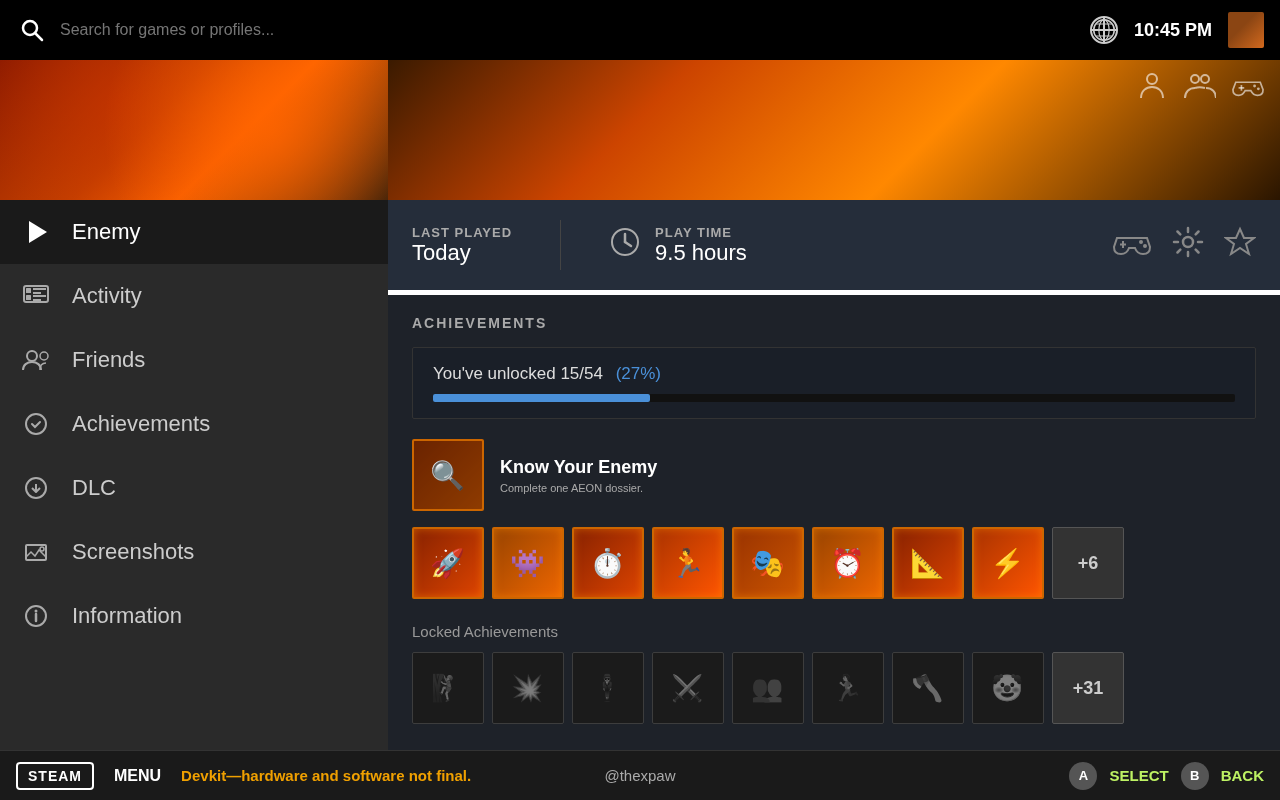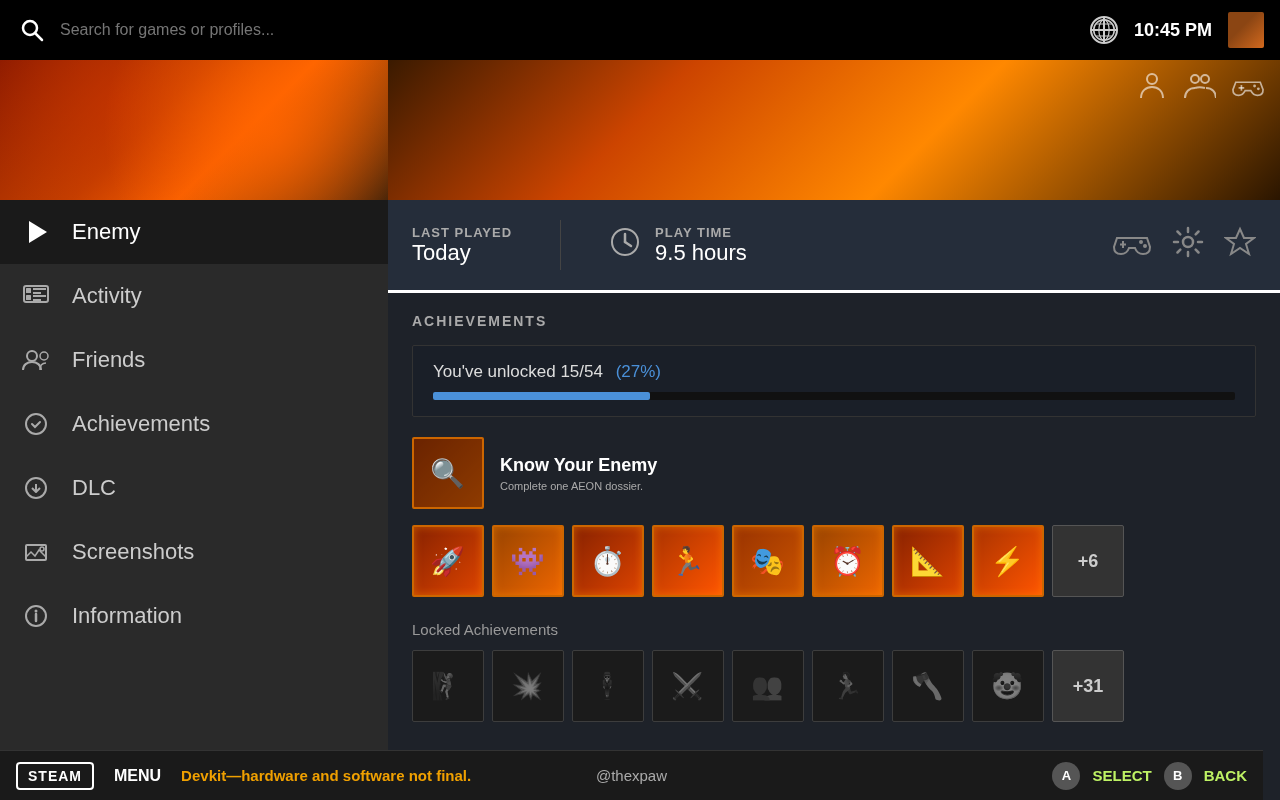--- a/index.html
+++ b/index.html
@@ -194,21 +194,21 @@
       font-size: 22px;
     }
 
     
     .stats-bar {
       background: #252d3a;
       padding: 20px 24px;
       display: flex;
       align-items: center;
       gap: 48px;
-      border-bottom: 3px solid #ffffff;
+      border-bottom: 5px solid #ffffff;
     }
     .stat-item {
       display: flex;
       flex-direction: column;
     }
     .stat-label {
       font-size: 13px;
       font-weight: bold;
       color: #aaa;
       letter-spacing: 1px;
@@ -385,21 +385,21 @@
       display: flex;
       gap: 8px;
       align-items: center;
     }
 
     
     .bottom-bar {
       position: absolute;
       bottom: 0;
       left: 0;
-      right: 17px;
+      right: 0;
       height: 50px;
       background: #1a1a1a;
       display: flex;
       align-items: center;
       padding: 0 16px;
       gap: 20px;
       border-top: 1px solid #333;
     }
     .steam-btn {
       background: #1a1a1a;

